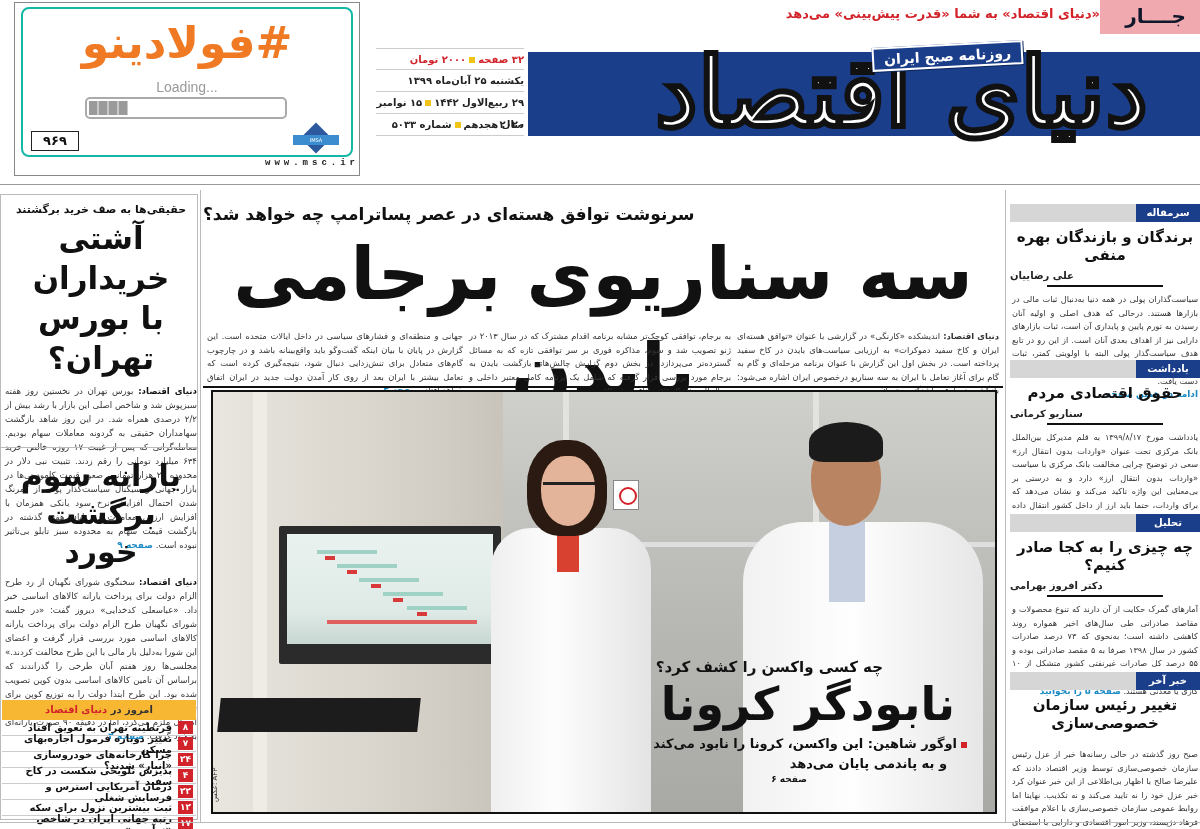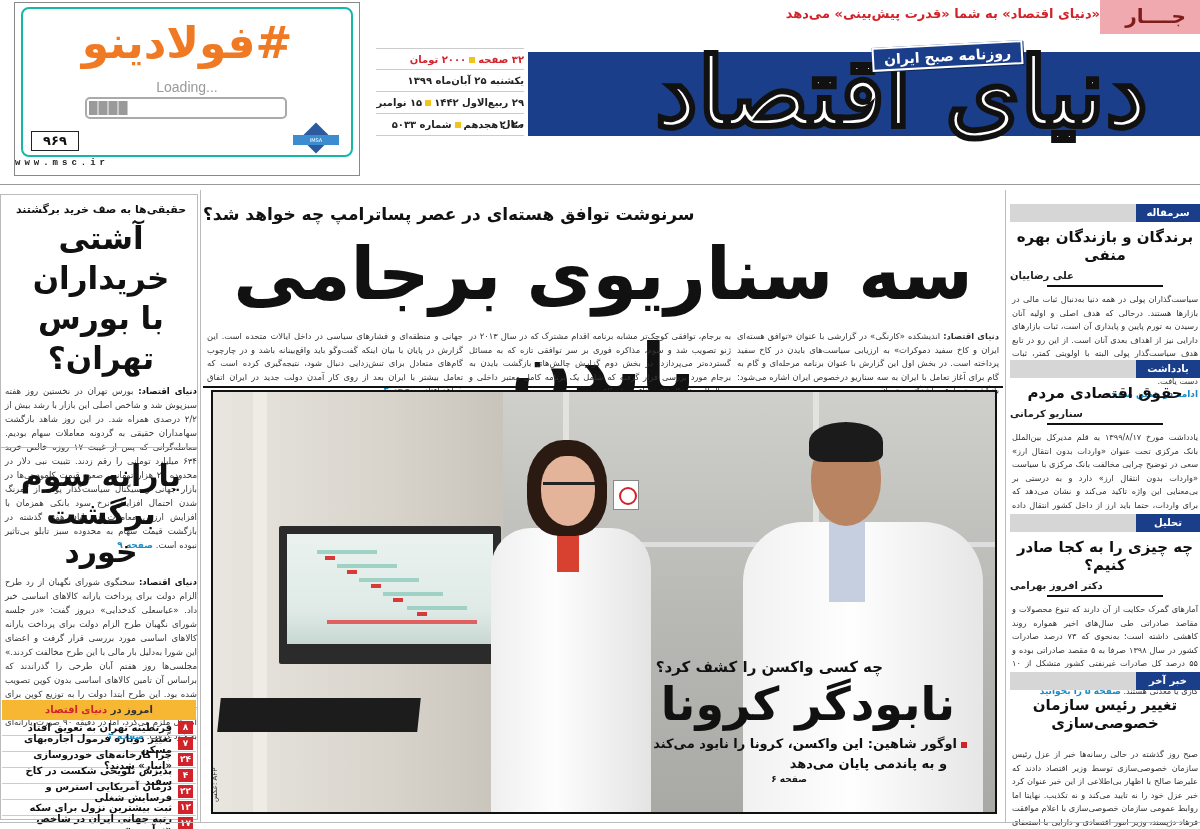--- a/index.html
+++ b/index.html
@@ -11,32 +11,32 @@
   #ad-box { left: 14px; top: 2px; width: 346px; height: 174px; border: 1px solid #888; background: #fff; }
   #ad-inner { position: absolute; left: 6px; top: 4px; width: 332px; height: 150px; border: 2px solid #14b8a6; border-radius: 8px; background: #fff; text-decoration: underline; }
   #ad-hashtag { position: absolute; left: 0; right: 0; top: 8px; text-align: center; font-family: "DejaVu Sans", sans-serif; font-weight: bold; font-size: 44px; color: #f07a23; direction: rtl; letter-spacing: -1px; }
   #ad-loading { position: absolute; left: 0; right: 0; top: 70px; text-align: center; font-family: "Liberation Sans", sans-serif; font-size: 14px; color: #999; }
   #ad-bar { position: absolute; left: 62px; top: 88px; width: 202px; height: 22px; border: 2px solid #aaa; border-radius: 5px; background: #fff; }
   #ad-bar-fill { position: absolute; left: 2px; top: 2px; height: 14px; width: 40px; background: repeating-linear-gradient(90deg, #9a9a9a 0 8px, #c8c8c8 8px 10px); }
   #ad-logo-left { position: absolute; left: 8px; top: 122px; width: 48px; height: 20px; border: 1px solid #222; font-family: "DejaVu Sans", sans-serif; font-weight: bold; font-size: 13px; line-height: 18px; text-align: center; color: #111; background: #fff; }
   #ad-logo-right { position: absolute; right: 12px; top: 118px; width: 46px; height: 26px; }
   #ad-logo-right .diamond { position: absolute; left: 12px; top: 0; width: 22px; height: 22px; background: #2d5a9e; transform: rotate(45deg); }
   #ad-logo-right .band { position: absolute; left: 0; top: 8px; width: 46px; height: 10px; background: #3c8dd0; font-size: 5px; color: #fff; line-height: 10px; text-align: center; }
-  #ad-url { position: absolute; left: 0; right: 0; top: 155px; text-align: left; font-family: "Liberation Mono", monospace; font-size: 9px; letter-spacing: 4px; font-weight: bold; color: #222; }
+  #ad-url { position: absolute; left: 0; right: 0; top: 155px; text-align: right; font-family: "Liberation Mono", monospace; font-size: 9px; letter-spacing: 4px; font-weight: bold; color: #222; }
 
   #edition-info { left: 376px; top: 48px; width: 148px; }
   .info-row { height: 22px; border-bottom: 1px solid #ccc; font-size: 10px; line-height: 22px; direction: rtl; text-align: right; color: #222; font-weight: bold; }
   .info-row:first-child { border-top: 1px solid #ccc; }
   .info-row .red { color: #d2232a; }
   .info-row .sq { display: inline-block; width: 6px; height: 6px; background: #f0c419; margin: 0 3px; vertical-align: middle; }
 
   #brand-band { left: 528px; top: 52px; width: 672px; height: 84px; background: #1b3e8a; }
   #tagline { right: 100px; top: 6px; color: #d2232a; font-weight: bold; font-size: 13px; direction: rtl; }
   #brand-corner { right: 0; top: 0; width: 100px; height: 34px; background: #f0a9ae; }
-  #brand-corner span { position: absolute; right: 14px; top: 4px; font-size: 20px; font-weight: bold; color: #7f1d1d; letter-spacing: 6px; }
+  #brand-corner span { position: absolute; right: 14px; top: 4px; font-size: 20px; font-weight: bold; color: #0f172a; letter-spacing: 6px; }
   #logo-text { left: 560px; top: 18px; width: 640px; height: 160px; direction: rtl; text-align: right; font-family: "DejaVu Serif", serif; font-weight: bold; font-size: 96px; line-height: 150px; color: #fff; -webkit-text-stroke: 3px #111; padding-right: 52px; letter-spacing: -2px; }
   #sub-badge { left: 872px; top: 44px; background: #1b3e8a; border: 2px solid #fff; padding: 2px 10px; color: #fff; font-weight: bold; font-size: 14px; direction: rtl; transform: rotate(-3deg); box-shadow: 1px 1px 0 #0d2455; }
 
   #masthead-rule { left: 0; top: 184px; width: 1200px; height: 1px; background: #999; }
 
   
   .col-border { border: 1px solid #bbb; }
   #left-col { left: 0; top: 194px; width: 198px; height: 626px; }
   #right-col { left: 1010px; top: 198px; width: 190px; height: 622px; }
   #center-col { left: 203px; top: 190px; width: 800px; height: 630px; }

